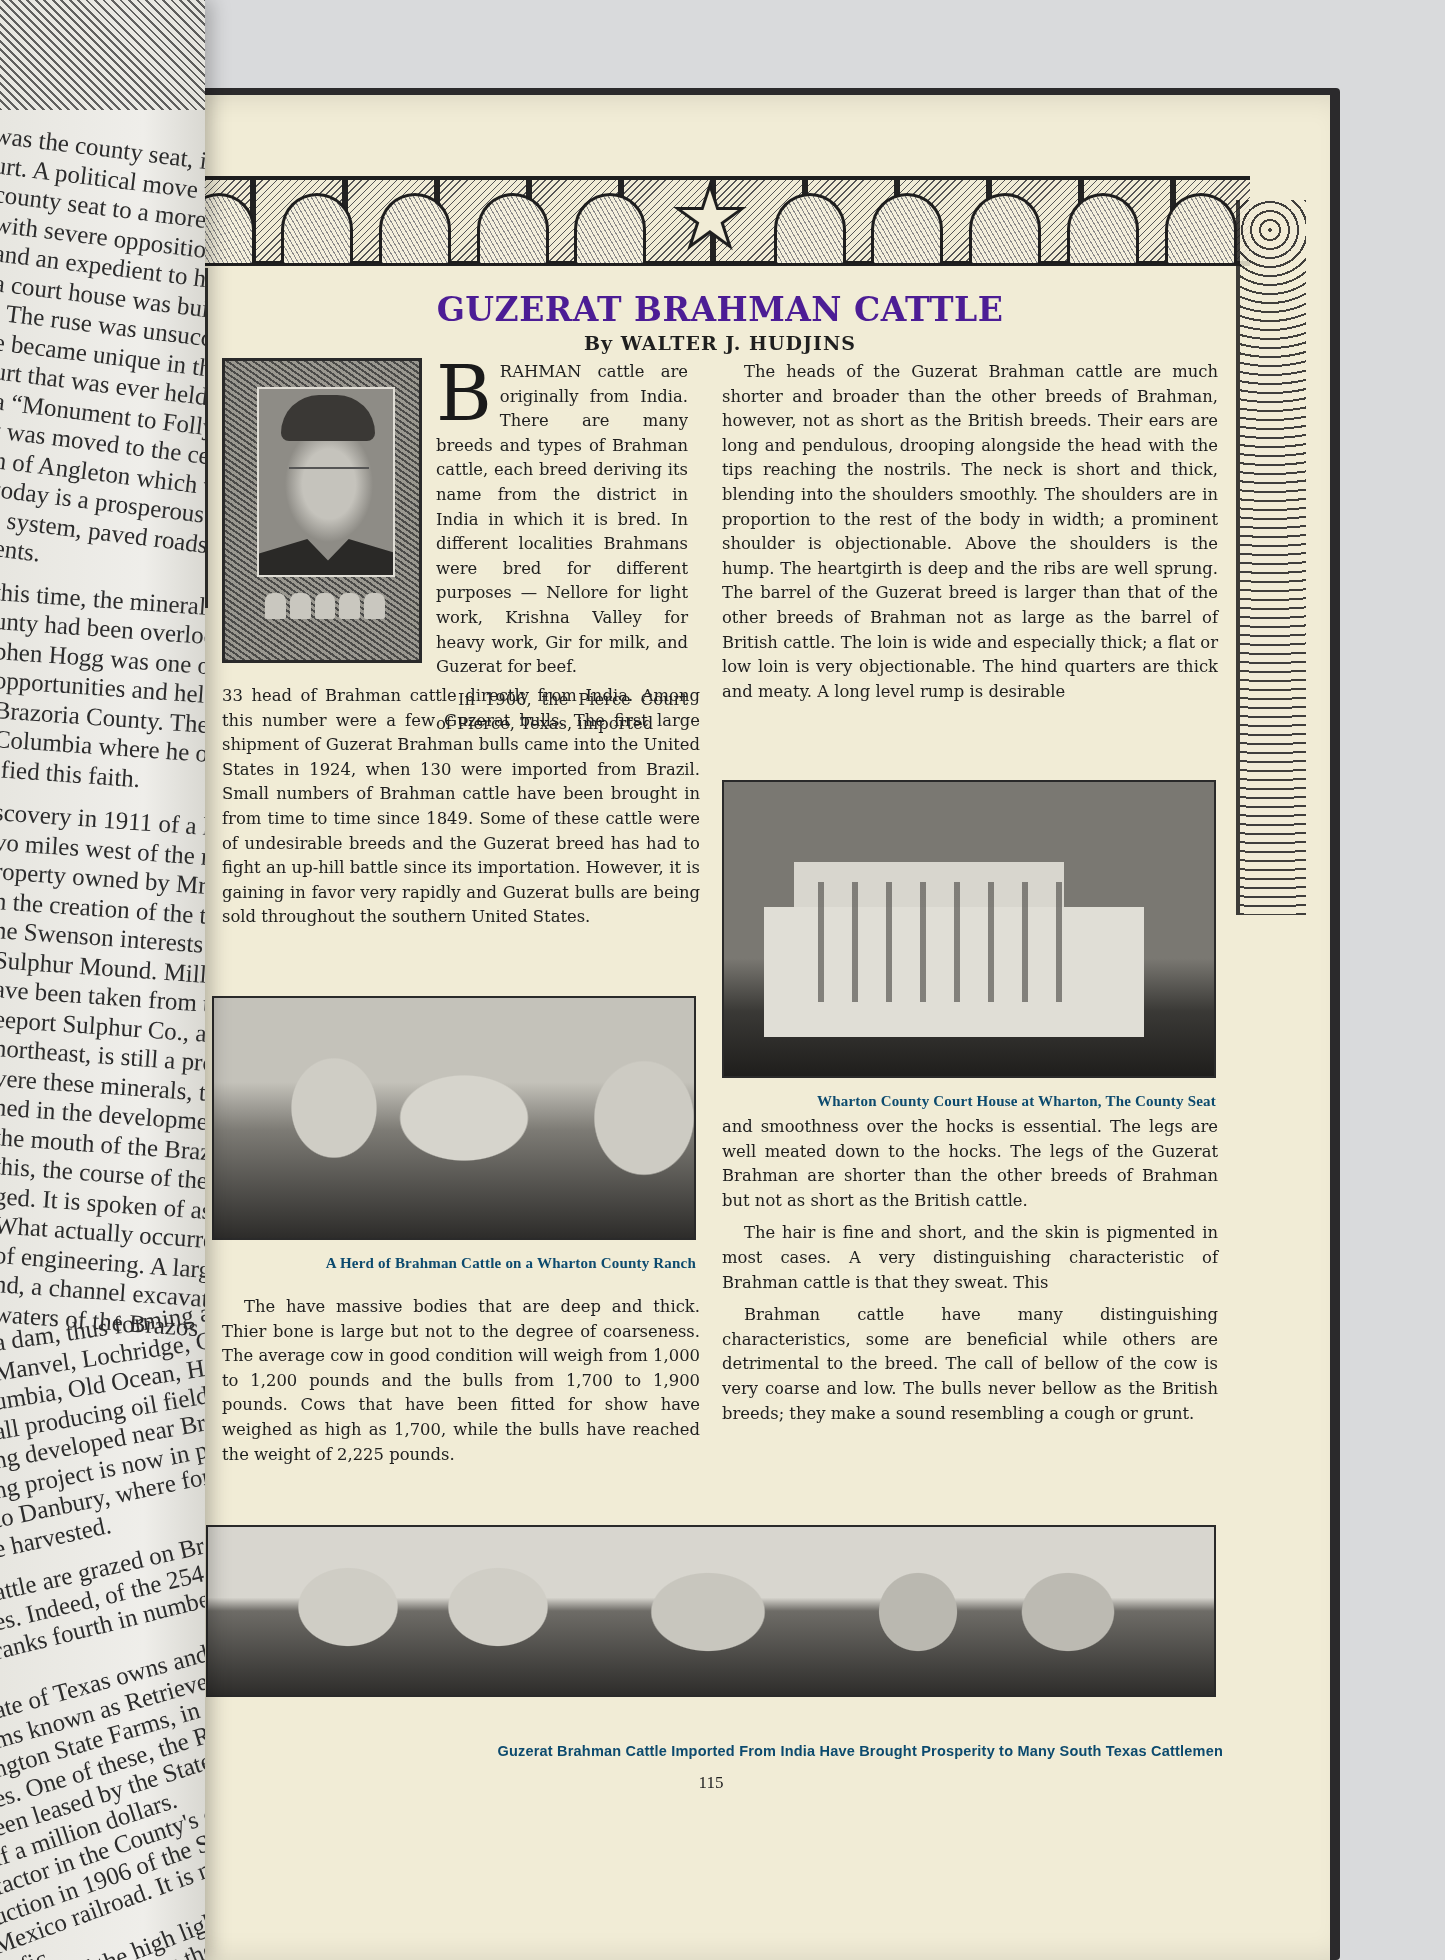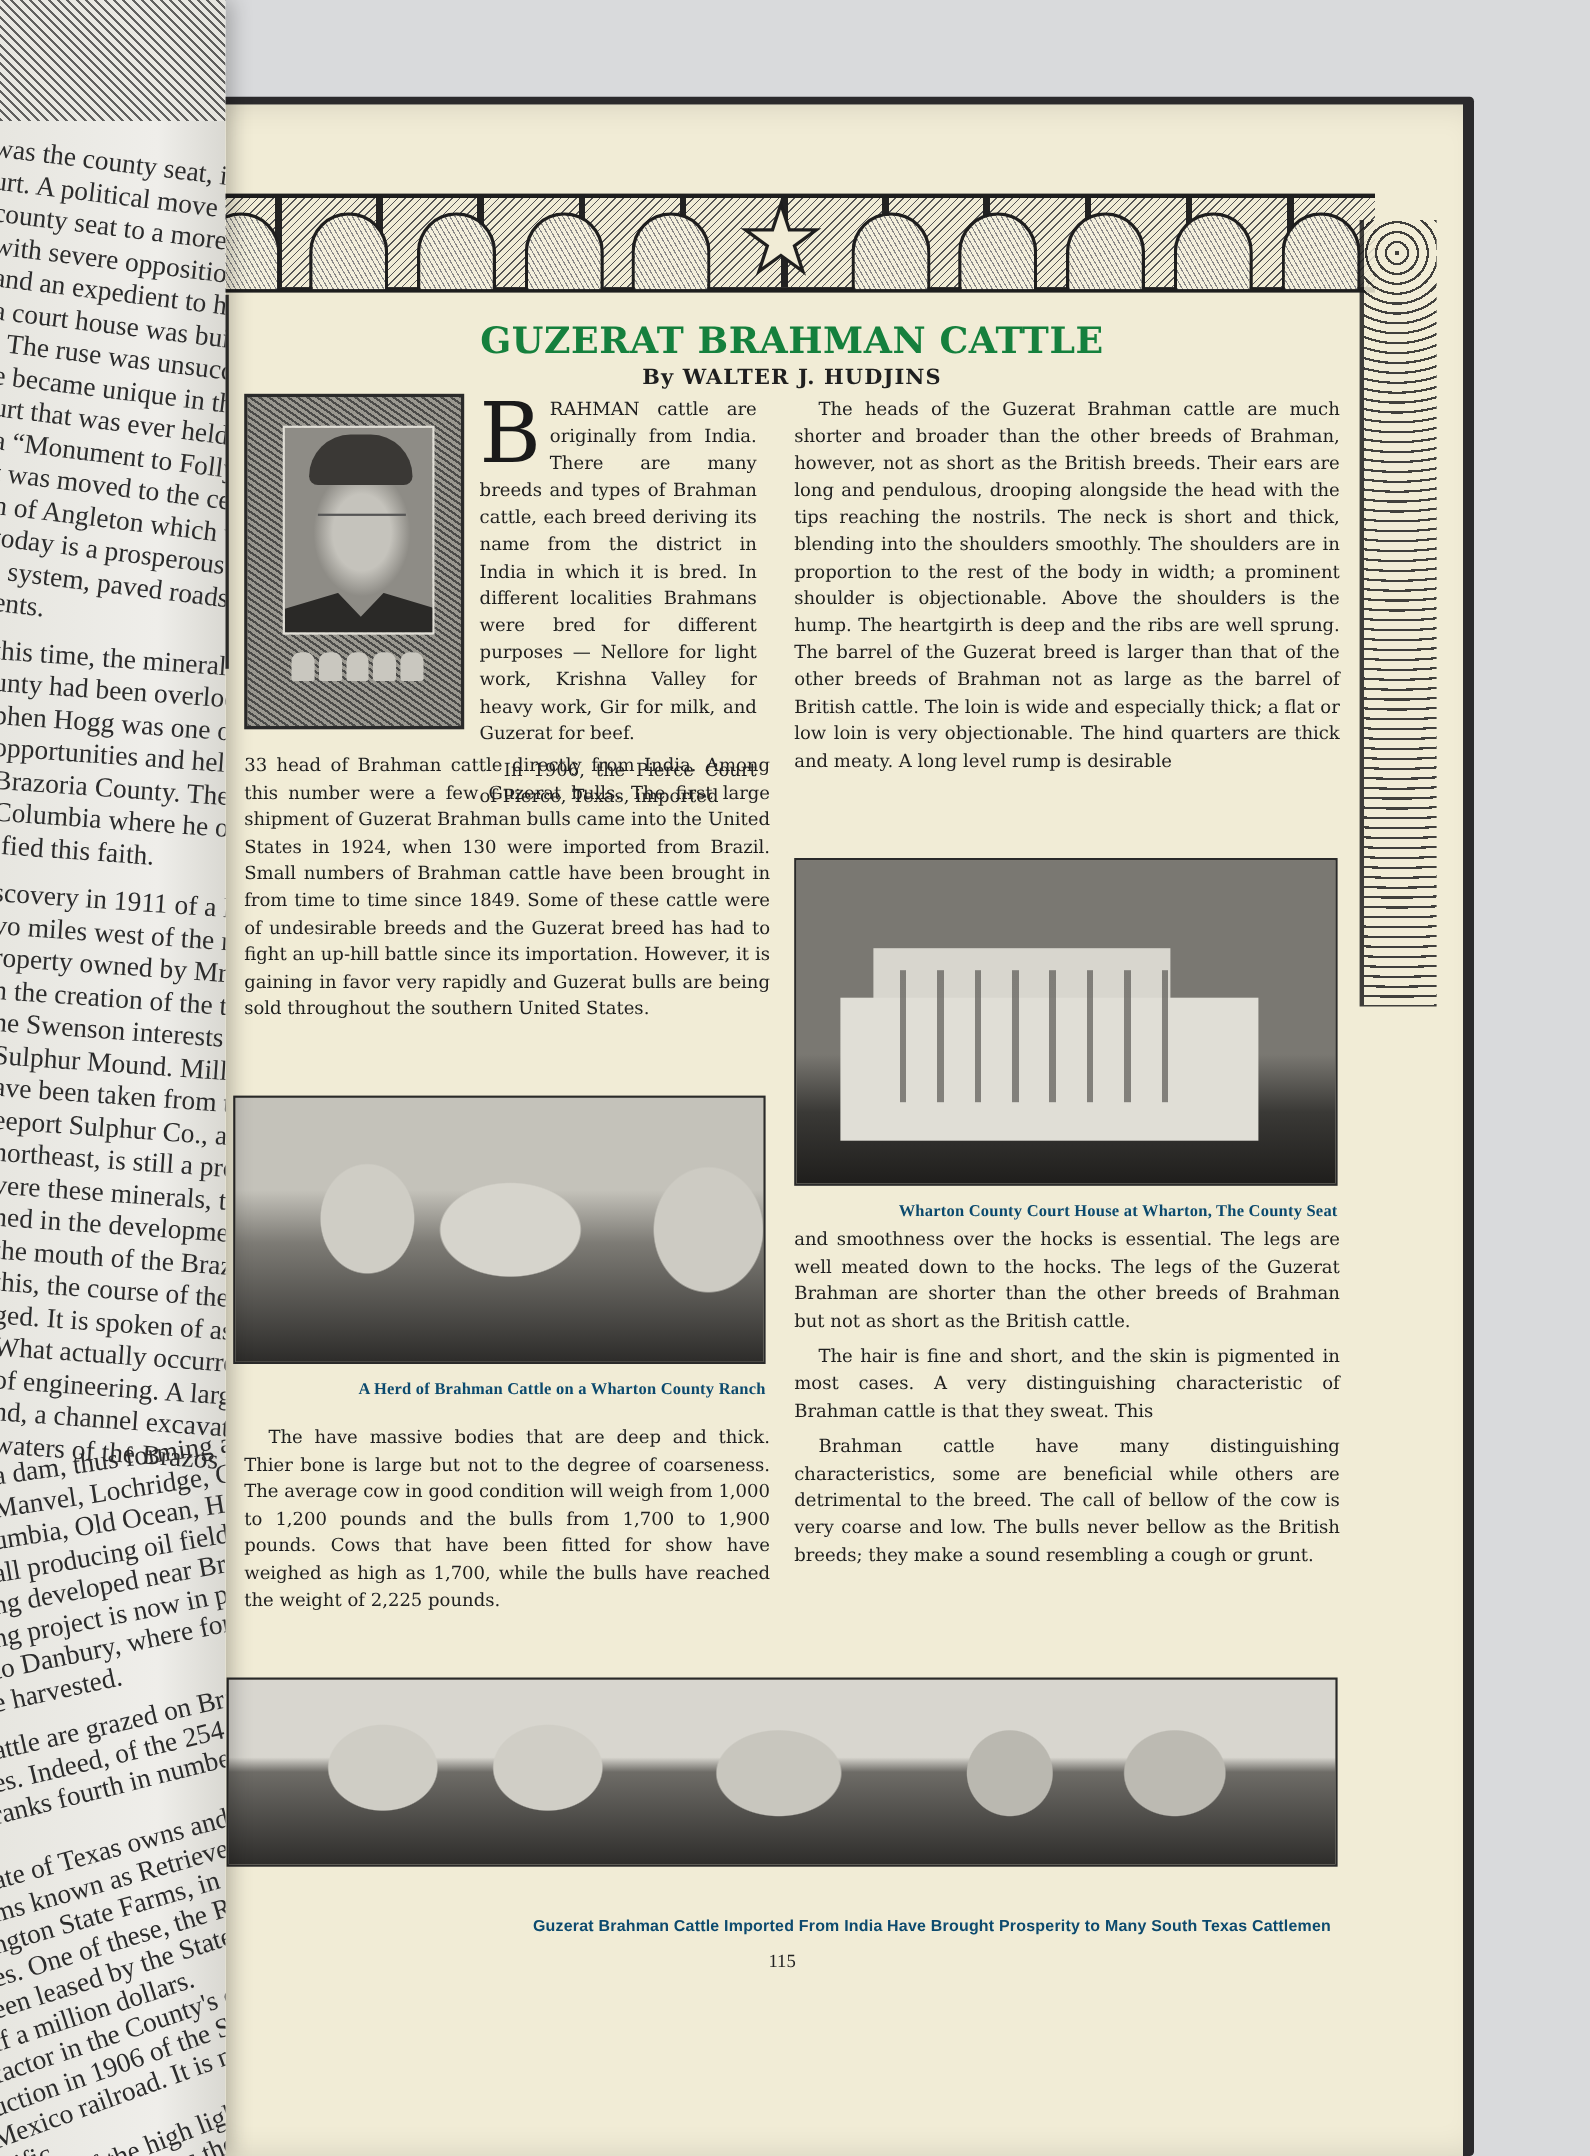--- a/index.html
+++ b/index.html
@@ -67,21 +67,21 @@
   .side-border-right {
     position: absolute; left: 1236px; top: 200px; width: 70px; height: 715px;
     border-left: 4px solid #1e1e1e;
     background: repeating-radial-gradient(circle at 30px 30px, #222 0 2px, #f1ecd6 2px 9px);
     opacity: 0.85;
   }
 
   .title {
     position: absolute; left: 210px; width: 1020px; top: 290px; text-align: center;
     font-family: "DejaVu Serif", serif; font-weight: bold; font-size: 33px;
-    color: #15803d; letter-spacing: 0.5px;
+    color: #4c1d95; letter-spacing: 0.5px;
   }
   .byline {
     position: absolute; left: 210px; width: 1020px; top: 332px; text-align: center;
     font-family: "DejaVu Serif", serif; font-weight: bold; font-size: 19px;
     color: #1f1f1f; letter-spacing: 1px;
   }
 
   
   .portrait-frame {
     position: absolute; left: 222px; top: 358px; width: 200px; height: 305px;
@@ -164,21 +164,21 @@
       radial-gradient(ellipse 55px 55px at 710px 85px, #bab8b0 0 70%, transparent 72%),
       radial-gradient(ellipse 65px 55px at 860px 85px, #bcbab2 0 70%, transparent 72%),
       linear-gradient(#d8d6cf 0 42%, #6e6c67 50%, #2e2d2b 100%);
   }
   .caption {
     position: absolute; font-family: "Liberation Serif", serif; font-weight: bold;
     font-size: 15px; color: #0c4a6e; text-align: right; letter-spacing: 0.2px;
   }
   .cap1 { left: 212px; top: 1255px; width: 484px; }
   .cap2 { left: 722px; top: 1093px; width: 494px; }
-  .cap3 { left: 200px; top: 1743px; width: 1010px; font-family: "Liberation Sans", sans-serif; font-size: 14.5px; }
+  .cap3 { left: 213px; top: 1743px; width: 1010px; font-family: "Liberation Sans", sans-serif; font-size: 14.5px; }
   .page-number {
     position: absolute; left: 206px; top: 1773px; width: 1010px; text-align: center;
     font-family: Liberation Serif, serif; font-size: 17px; color: #222;
   }
 </style>
 </head>
 <body>
 
 <div class="cover"></div>
 

